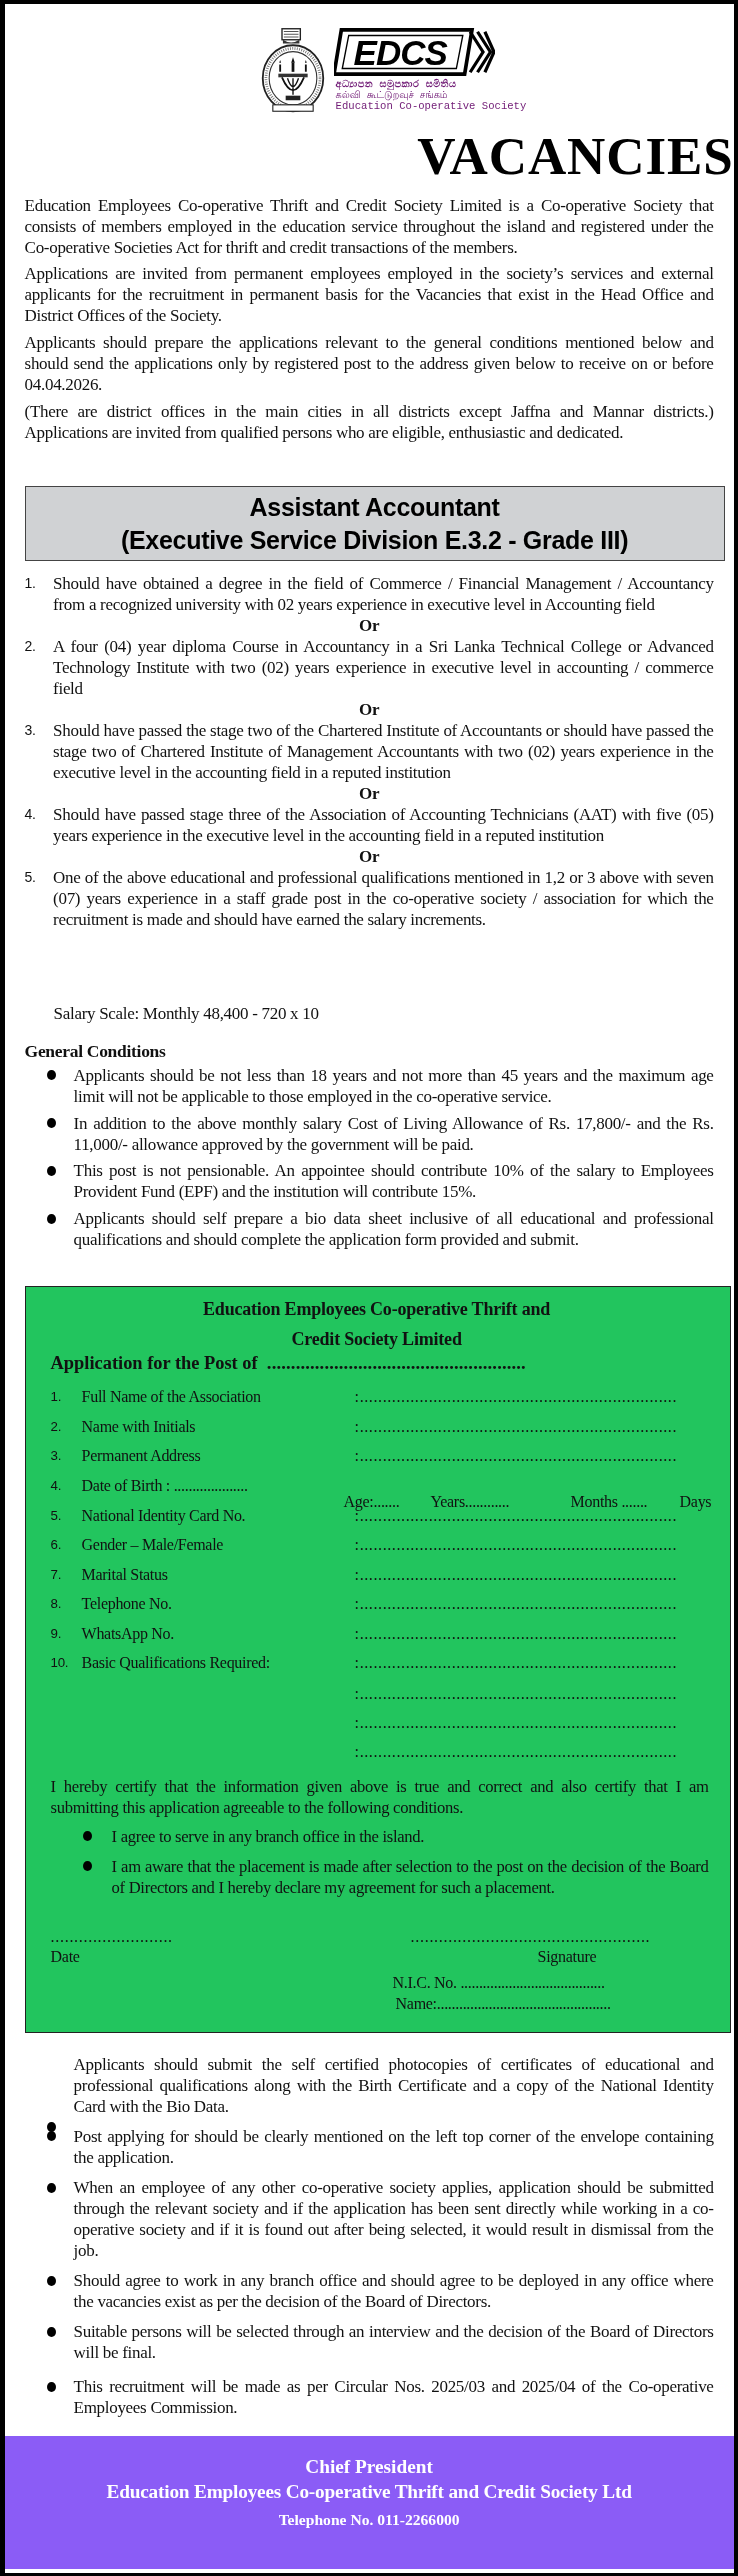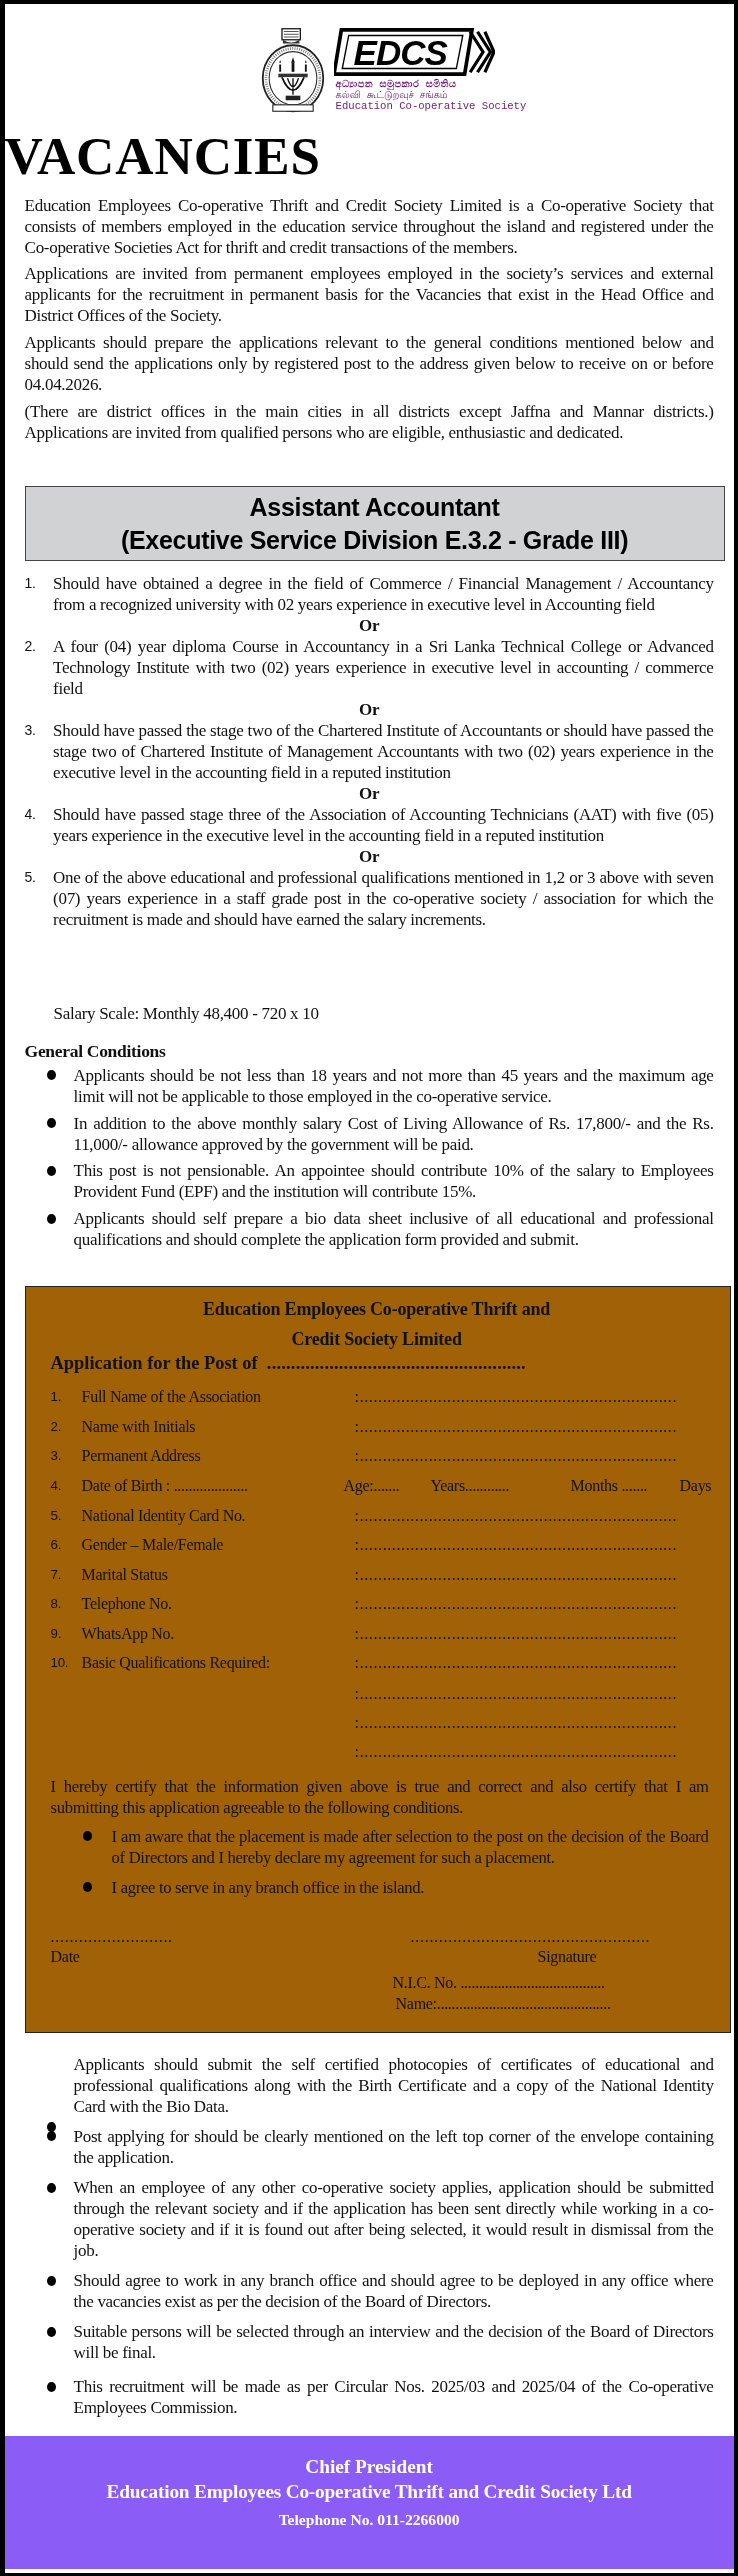--- a/index.html
+++ b/index.html
@@ -5,49 +5,49 @@
   html, body { margin: 0; padding: 0; }
   body { width: 739px; height: 2576px; background: #000; position: relative; overflow: hidden;
          font-family: "Liberation Serif", "DejaVu Serif", serif; color: #111; }
   .page { position: absolute; left: 4.6px; top: 3.7px; width: 729px; height: 2569px; background: #fff; }
   .logo-emblem { position: absolute; left: 255px; top: 22px; width: 66px; height: 88px; }
   .edcs-box { position: absolute; left: 329px; top: 24px; width: 161px; height: 48px; }
   .logo-lines { position: absolute; left: 331px; top: 75px; width: 147px; font-family: Liberation Mono, monospace; color: #701a75; }
   .logo-lines div { font-size: 9.7px; line-height: 11px; white-space: nowrap; }
   .logo-lines .si { font-weight: bold; letter-spacing: 0.5px; }
   .logo-lines .en { font-size: 10.6px; }
-  .headline { position: absolute; left: 0; width: 729px; top: 122px; text-align: left;
+  .headline { position: absolute; left: 0; width: 729px; top: 122px; text-align: right;
               font-family: "Liberation Serif", serif; font-weight: bold; font-size: 53px; letter-spacing: 0.9px; color: #000; line-height: 61px; }
   .text { position: absolute; left: 20px; width: 689px; font-size: 17px; line-height: 21px; text-align: justify; letter-spacing: -0.3px; }
   .text p { margin: 0 0 5.7px 0; }
   .title-box { position: absolute; left: 20px; top: 482px; width: 700px; height: 75px; background: #d0d2d4; border: 1.4px solid #444; box-sizing: border-box;
                text-align: center; font-family: "Liberation Sans", sans-serif; font-weight: bold; color: #000; }
   .title-box .l1 { font-size: 25px; line-height: 33px; margin-top: 4.6px; letter-spacing: -0.3px; }
   .title-box .l2 { font-size: 25px; line-height: 33px; letter-spacing: -0.3px; }
   .numlist { position: absolute; left: 20px; width: 689px; font-size: 17px; line-height: 21px; letter-spacing: -0.3px; }
   .qitem { display: flex; }
   .qitem .num { width: 28.5px; flex: none; font-family: "Liberation Sans", sans-serif; font-size: 14px; }
   .qitem .body { flex: 1; text-align: justify; }
   .or { text-align: center; font-weight: bold; padding-left: 0; height: 21px; }
   .salary { position: absolute; left: 49px; top: 1000px; font-size: 17px; letter-spacing: -0.3px; }
   .gc-head { position: absolute; left: 20px; top: 1037px; font-size: 17.5px; font-weight: bold; letter-spacing: -0.3px; }
   .bullets { position: absolute; left: 20px; width: 689px; font-size: 17px; line-height: 21px; letter-spacing: -0.3px; }
   .bul { display: flex; margin-bottom: 5.9px; }
   .bul .dot { width: 49px; flex: none; position: relative; }
   .bul .dot::before { content: ""; position: absolute; left: 22px; top: 5.5px; width: 9.2px; height: 10px; border-radius: 50%; background: #000; }
   .bul .body { flex: 1; text-align: justify; }
-  .form-box { position: absolute; left: 20px; top: 1282px; width: 706px; height: 747px; background: #a16207; border: 1.8px solid #222; box-sizing: border-box; }
+  .form-box { position: absolute; left: 20px; top: 1282px; width: 706px; height: 747px; background: #22c55e; border: 1.8px solid #222; box-sizing: border-box; }
   .form-title { position: absolute; left: 0; width: 702px; top: 7.4px; text-align: center; font-weight: bold; font-size: 18px; line-height: 30px; letter-spacing: -0.2px; }
   .form-post { position: absolute; left: 25px; top: 66px; font-weight: bold; font-size: 18.4px; white-space: nowrap; }
   .form-post .dots { font-weight: bold; margin-left: 9.2px; letter-spacing: 0.2px; }
   .frow { position: absolute; left: 25px; width: 658px; font-size: 16px; line-height: 20px; white-space: nowrap; letter-spacing: -0.3px; }
   .frow .n { position: absolute; left: 0; font-family: "Liberation Sans", sans-serif; font-size: 13.3px; }
   .frow .lbl { position: absolute; left: 31px; }
   .frow .fill { position: absolute; left: 304px; width: 373px; overflow: hidden; letter-spacing: 0.6px; }
-  .dob .seg { position: absolute; white-space: nowrap; }
+  .dob .seg { position: absolute; white-space: nowrap; margin-top: 16px; }
   .cert { position: absolute; left: 25px; width: 658px; top: 489px; font-size: 16.6px; line-height: 21px; text-align: justify; letter-spacing: -0.3px; }
   .fbul { position: absolute; left: 25px; width: 658px; font-size: 16.6px; line-height: 21px; letter-spacing: -0.3px; }
   .fbul .item { display: flex; margin-bottom: 9.2px; }
   .fbul .dot { width: 61px; flex: none; position: relative; }
   .fbul .dot::before { content: ""; position: absolute; left: 32px; top: 5.5px; width: 9.2px; height: 10px; border-radius: 50%; background: #000; }
   .fbul .body { flex: 1; text-align: justify; }
   .sig { position: absolute; font-size: 16px; white-space: nowrap; letter-spacing: -0.3px; }
   .footer { position: absolute; left: 0; top: 2432px; width: 729px; height: 133px; background: #8b5cf6; color: #fff; text-align: center; font-weight: bold; }
   .footer .f1 { font-size: 19.3px; line-height: 24px; margin-top: 19.3px; }
   .footer .f2 { font-size: 19.3px; line-height: 25px; letter-spacing: -0.2px; }
@@ -223,25 +223,25 @@
     </div>
     <div class="frow" style="top:455px;">
       <span class="fill">:.....................................................................</span>
     </div>
 
     <div class="cert">I hereby certify that the information given above is true and correct and also certify that I am submitting this application agreeable to the following conditions.</div>
 
     <div class="fbul" style="top:539px;">
       <div class="item">
           <span class="dot"></span>
-          <span class="body">I am aware that the placement is made after selection to the post on the decision of the Board of Directors and I hereby declare my agreement for such a placement.</span>
+          <span class="body">I agree to serve in any branch office in the island.</span>
         </div>
       <div class="item">
           <span class="dot"></span>
-          <span class="body">I agree to serve in any branch office in the island.</span>
+          <span class="body">I am aware that the placement is made after selection to the post on the decision of the Board of Directors and I hereby declare my agreement for such a placement.</span>
         </div>
     </div>
 
     <div class="sig" style="left:25px; top:641px; letter-spacing:0.7px;">..........................</div>
     <div class="sig" style="left:25px; top:661px;">Date</div>
     <div class="sig" style="left:385px; top:641px; letter-spacing:0.7px;">...................................................</div>
     <div class="sig" style="left:512px; top:661px;">Signature</div>
     <div class="sig" style="left:367px; top:687px;">N.I.C. No. .......................................</div>
     <div class="sig" style="left:370px; top:708px;">Name:...............................................</div>
   </div>

